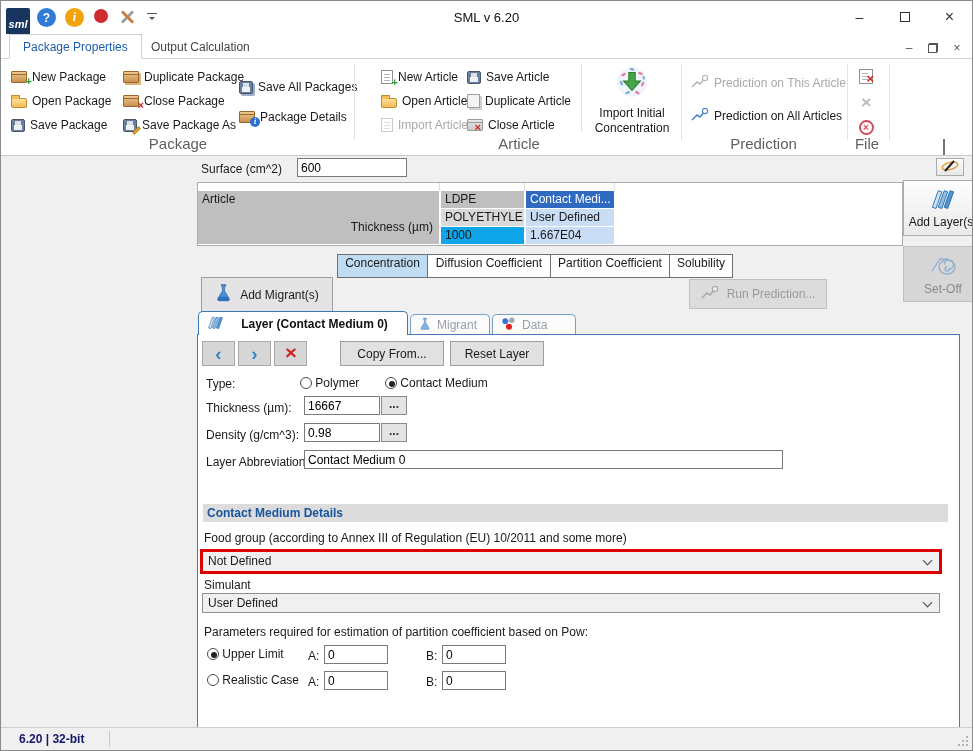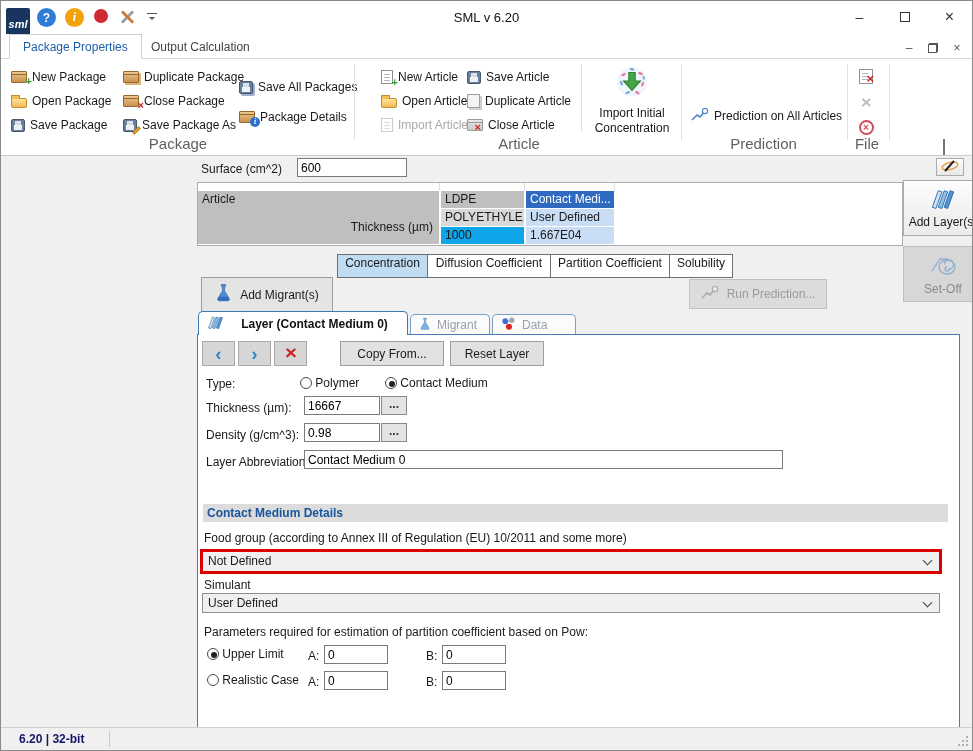--- a/index.html
+++ b/index.html
@@ -242,20 +242,29 @@
               <ellipse cx="27" cy="12" rx="2" ry="1" transform="rotate(80 27 12)"></ellipse>
             </g>
           <path d="M13 7h6v8h5l-8 9-8-9h5z" fill="#46a546" stroke="#2f7d2f" stroke-width="1"></path>
         </svg>
       </span>
       <span>Import Initial Concentration</span>
     </div>
     <div class="rlabel" style="left:380px;width:276px;">Article</div>
     <div class="rsep" style="left:680px;"></div>
 
+    <div class="rbtn disabled" style="left:690px;top:14px;">
+      <span class="ic">
+        <svg width="18" height="14" viewBox="0 0 18 14">
+            <path d="M1 12 L6 7 L9 9 L14 3" fill="none" stroke="#b5b5b5" stroke-width="1.6"></path>
+            <circle cx="14" cy="3" r="2.6" fill="#fff" stroke="#b5b5b5" stroke-width="1.2"></circle>
+          </svg>
+      </span>
+      <span>Prediction on This Article</span>
+    </div>
     <div class="rbtn" style="left:690px;top:47px;">
       <span class="ic">
         <svg width="18" height="14" viewBox="0 0 18 14">
             <path d="M1 12 L6 7 L9 9 L14 3" fill="none" stroke="#4a86c8" stroke-width="1.6"></path>
             <circle cx="14" cy="3" r="2.6" fill="#fff" stroke="#4a86c8" stroke-width="1.2"></circle>
           </svg>
       </span>
       <span>Prediction on All Articles</span>
     </div>
     <div class="rlabel" style="left:680px;width:165px;">Prediction</div>

